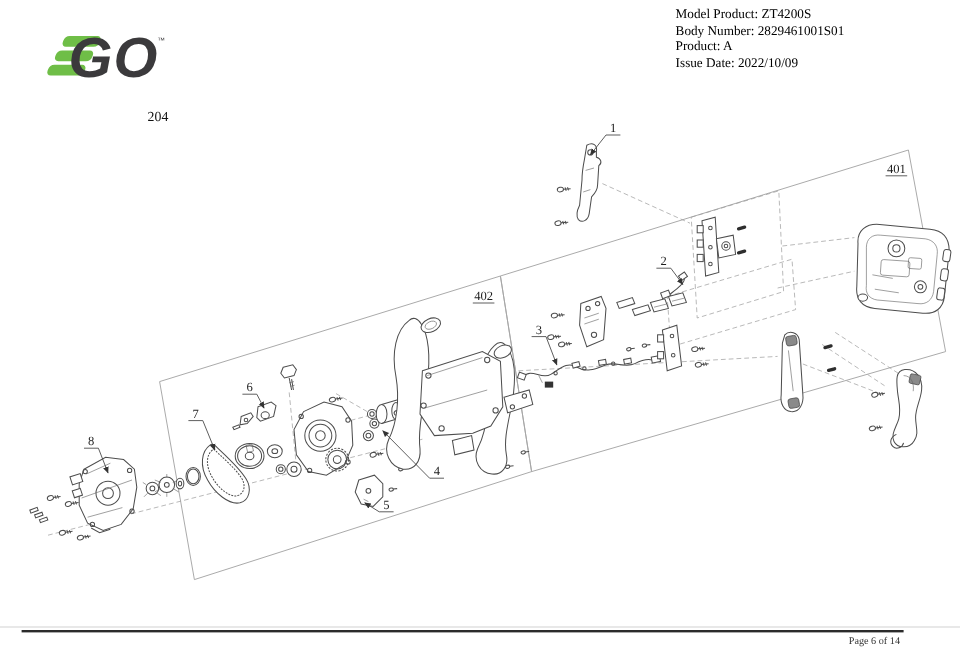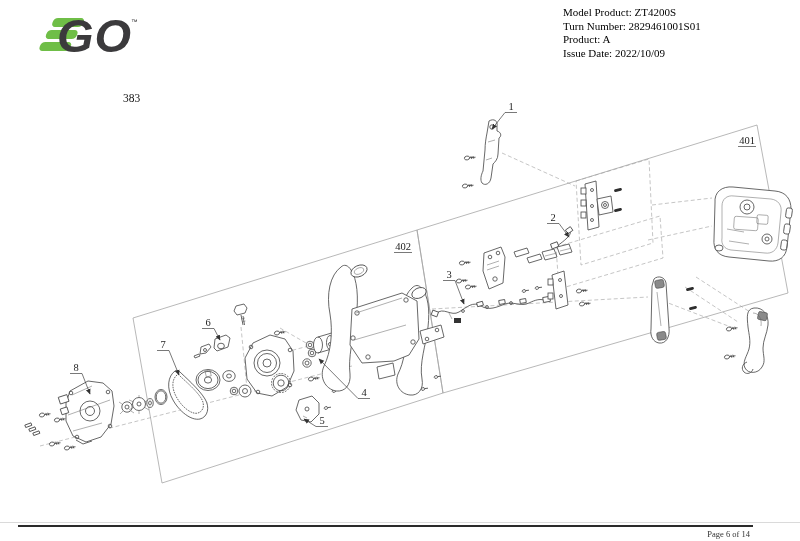--- a/index.html
+++ b/index.html
@@ -1,21 +1,21 @@
 <!DOCTYPE html>
 <html><head>
 <meta charset="utf-8">
 <style>
   html,body{margin:0;padding:0;background:#fff;}
   .page{position:relative;width:800px;height:541px;background:#fff;overflow:hidden;
         font-family:"Liberation Serif",serif;}
   .header-info{position:absolute;left:563px;top:6px;font-size:11px;line-height:13.5px;
         color:#000;white-space:nowrap;}
   .figure-number{position:absolute;left:123px;top:92px;font-size:11.5px;color:#111;}
-  .logo{position:absolute;left:16px;top:15px;width:125px;height:42px;}
+  .logo{position:absolute;left:16px;top:27px;width:125px;height:42px;}
   .diagram{position:absolute;left:0;top:0;width:800px;height:541px;}
   .footer-line-light{position:absolute;left:0;top:522px;width:800px;height:0;
         border-top:1px solid #dadada;}
   .footer-line-dark{position:absolute;left:18px;top:525px;width:735px;height:0;
         border-top:2px solid #2b2b2b;}
   .page-label{position:absolute;left:650px;top:529px;width:100px;text-align:right;
         font-size:8.5px;color:#333;}
   
   .outl{fill:none;stroke:#a6a6a6;stroke-width:.8;}
   .dash{fill:none;stroke:#9d9d9d;stroke-width:.6;stroke-dasharray:4 2.5;}
@@ -41,26 +41,26 @@
         <rect x="22" y="15" width="31" height="9" rx="4" fill="#6fbe47"></rect>
         <rect x="20" y="27" width="31" height="9" rx="4" fill="#6fbe47"></rect>
       </g>
       <text x="41" y="37" class="logo-go" fill="#3b3a3c">GO</text>
       <text x="115" y="9" class="logo-tm" fill="#3b3a3c">™</text>
     </svg>
   </div>
 
   <div class="header-info">
     <div>Model Product: ZT4200S</div>
-    <div>Turn Number: 2829461001S01</div>
+    <div>Body Number: 2829461001S01</div>
     <div>Product: A</div>
     <div>Issue Date: 2022/10/09</div>
   </div>
 
-  <div class="figure-number">383</div>
+  <div class="figure-number">204</div>
 
   <div class="diagram">
   <svg width="800" height="541" viewBox="0 0 800 541">
     <defs>
       <marker id="arrh" markerWidth="7" markerHeight="7" refX="5" refY="3" orient="auto" markerUnits="userSpaceOnUse">
         <path d="M0,0.6 L5.6,3 L0,5.4 Z" fill="#333"></path>
       </marker>
       <g id="screw" class="pn">
         <ellipse cx="0" cy="0" rx="2.6" ry="1.9" fill="#fff"></ellipse>
         <line x1="2.4" y1="0.2" x2="8.5" y2="1"></line>

